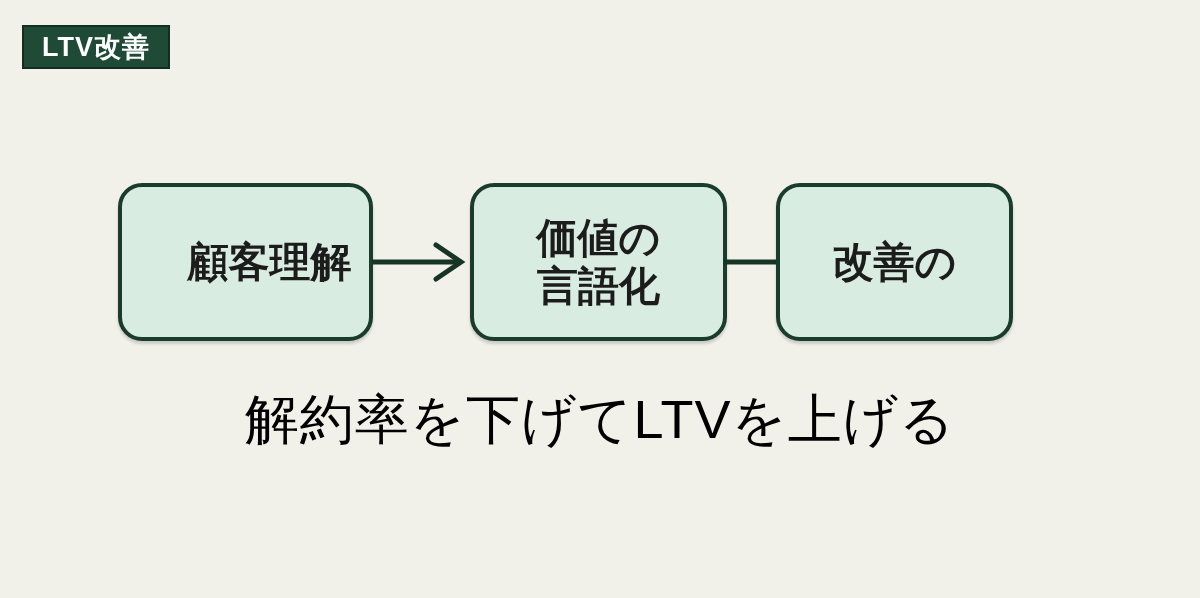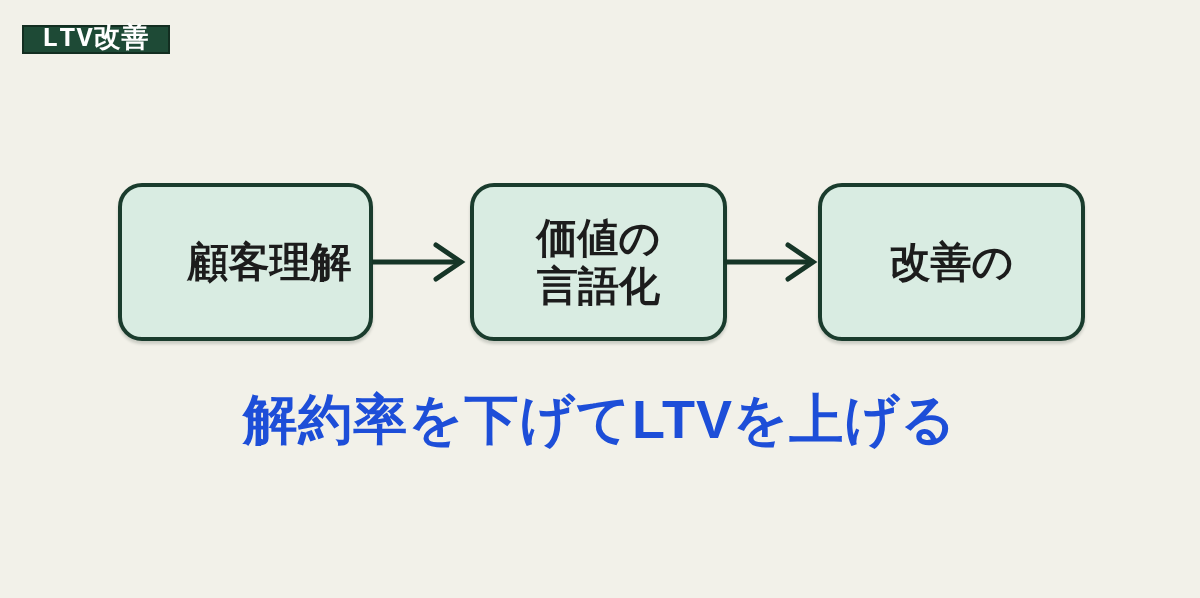--- a/index.html
+++ b/index.html
@@ -13,29 +13,28 @@
     height: 598px;
     background: #f2f1e9;
     overflow: hidden;
   }
 
   
   .badge {
     position: absolute;
     left: 22px;
     top: 25px;
-    height: 29px;
+    height: 44px;
     padding: 8px 18px;
     background: #1e4a36;
     border: 2px solid #132e21;
     box-sizing: border-box;
     display: flex;
     align-items: center;
     justify-content: center;
-    font-family: Liberation Mono, monospace;
   }
   .badge span {
     color: #ffffff;
     font-size: 27px;
     font-weight: bold;
     letter-spacing: 1px;
     line-height: 1;
   }
 
   
@@ -48,21 +47,21 @@
     border: 4px solid #1a3c2d;
     border-radius: 24px;
     box-shadow: 0 3px 3px rgba(20, 40, 30, 0.18);
     display: flex;
     flex-direction: column;
     align-items: center;
     justify-content: center;
   }
   .box1 { left: 118px; width: 255px; padding-left: 48px; }
   .box2 { left: 470px; width: 257px; }
-  .box3 { left: 818px; width: 267px; }
+  .box3 { left: 776px; width: 237px; }
   .box-line {
     font-size: 41px;
     font-weight: bold;
     color: #1c1c1c;
     line-height: 1.18;
     white-space: nowrap;
     text-align: center;
   }
 
   
@@ -78,22 +77,22 @@
   
   .title {
     position: absolute;
     left: 0;
     top: 384px;
     width: 1200px;
     text-align: center;
   }
   .title-line {
     font-size: 54px;
-    font-weight: bold;
-    color: #1d4ed8;
+    font-weight: normal;
+    color: #000000;
     line-height: 1.32;
     letter-spacing: 1px;
   }
 </style>
 </head>
 <body>
 
 <div class="canvas">
 
   <div class="badge">

